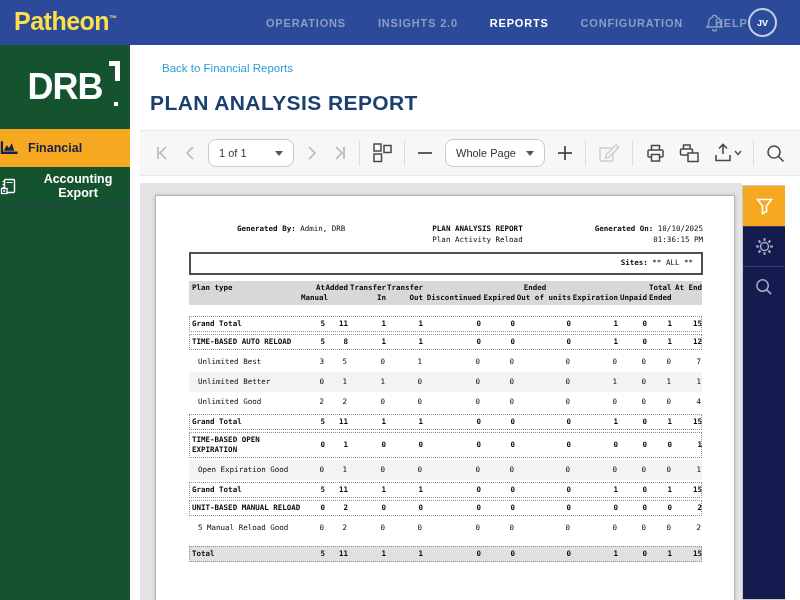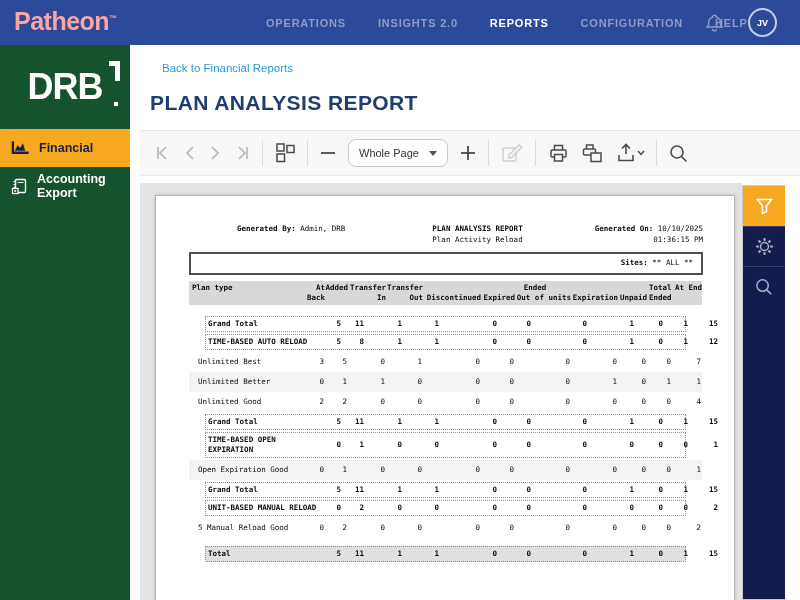--- a/index.html
+++ b/index.html
@@ -1,40 +1,40 @@
 <!DOCTYPE html>
 <html><head>
 <meta charset="utf-8">
 <style>
   * { box-sizing: border-box; margin: 0; padding: 0; }
   html, body { width: 800px; height: 600px; overflow: hidden; background: #fff;
     font-family: "Liberation Sans", sans-serif; }
 
   
   .topnav { position: absolute; left: 0; top: 0; width: 800px; height: 45px; background: #2b4a9a; }
-  .brand { position: absolute; left: 14px; top: 7px; color: #fca5a5; font-weight: bold;
+  .brand { position: absolute; left: 14px; top: 7px; color: #fde047; font-weight: bold;
     font-size: 25px; letter-spacing: -0.5px; }
   .brand sup { font-size: 8px; font-weight: bold; }
   .nav-items { position: absolute; left: 266px; top: 0; height: 45px; display: flex; align-items: center; gap: 32px; }
   .nav-item { font-size: 11px; font-weight: bold; letter-spacing: 0.8px; color: #8c9dc4; cursor: pointer; white-space: nowrap; }
   .nav-item.active { color: #ffffff; }
   .bell { position: absolute; left: 704px; top: 11px; }
   .avatar { position: absolute; left: 748px; top: 8px; width: 29px; height: 29px; border-radius: 50%;
     border: 2px solid #c3cde6; color: #fff; font-size: 9px; font-weight: bold;
     display: flex; align-items: center; justify-content: center; }
 
   
   .sidebar { position: absolute; left: 0; top: 45px; width: 130px; height: 555px; background: #14532d; }
   .drb-block { height: 84px; display: flex; align-items: center; justify-content: center; }
   .drb-text { position: relative; color: #fff; font-weight: bold; font-size: 36px; letter-spacing: -1px; }
   .drb-bracket { position: absolute; top: -5px; right: -17px; width: 11px; height: 20px;
     border-top: 5px solid #fff; border-right: 5px solid #fff; }
   .drb-reg { position: absolute; bottom: 2px; right: -15px; width: 4px; height: 4px; background: #fff; }
-  .side-item { height: 38px; display: flex; align-items: center; gap: 9px; padding-left: 11px;
-    color: #fff; font-size: 12.5px; font-weight: bold; cursor: pointer; }
+  .side-item { height: 38px; display: flex; align-items: center; gap: 9px; 
+    color: #fff; font-size: 12.5px; font-weight: bold; cursor: pointer; text-align: center; }
   .side-item.active { background: #f6a821; color: #18204e; }
   .sidebar-divider { border-bottom: 1px solid #2d3768; }
 
   
   .main { position: absolute; left: 130px; top: 45px; width: 670px; height: 555px; background: #fff; }
   .back-link { position: absolute; left: 32px; top: 17px; font-size: 11.5px; color: #2e9bd6; cursor: pointer; }
   .page-title { position: absolute; left: 20px; top: 46px; font-size: 21px; font-weight: bold;
     color: #1c3e70; letter-spacing: 0.4px; }
 
   
@@ -79,21 +79,21 @@
   .th.plan { text-align: left; padding-left: 3px; }
   .th.total-ended { text-align: left; padding-left: 2px; }
   .ended-group { grid-column: 6 / span 5; }
   .ended-title { text-align: center; }
   .ended-sub { display: grid; grid-template-columns: 58px 34px 56px 47px 29px; }
   .ended-sub .th { white-space: nowrap; }
 
   .dr { padding: 2px 0; align-items: center; line-height: 10px; }
   .dr .plan { text-align: left; padding-left: 2px; }
   .dr .num { text-align: right; padding-right: 1px; }
-  .row-grand, .row-category, .row-total { border: 1px dotted #8f8f8f; font-weight: bold; margin: 2px 16px; }
+  .row-grand, .row-category, .row-total { border: 1px dotted #8f8f8f; font-weight: bold; margin: 2px 0; }
   .row-detail { padding: 5px 0; }
   .row-detail .plan { padding-left: 9px; }
   .row-detail.shaded { background: #f3f3f3; }
   .row-total { background: #e0e0e0; }
   .gap-before { margin-top: 8px; }
 
   
   .side-tools { position: absolute; left: 612px; top: 140px; width: 43px; height: 415px;
     background: #141c4f; border: 1px solid #c9c9c9; border-right: none; }
   .tool-btn { width: 100%; height: 40px; display: flex; align-items: center; justify-content: center; cursor: pointer; }
@@ -164,20 +164,24 @@
     <div class="tb-btn">
       <svg width="18" height="18" viewBox="0 0 18 18" fill="none" stroke="#b9b9b9" stroke-width="1.7">
         <path d="M12 3 L6 9 L12 15"></path>
           <line x1="4" y1="3" x2="4" y2="15"></line>
       </svg>
     </div>
     <div class="tb-btn">
       <svg width="14" height="18" viewBox="0 0 14 18" fill="none" stroke="#b9b9b9" stroke-width="1.7">
         <path d="M10 3 L4 9 L10 15"></path>
       </svg>
+    </div>
+    <div class="dropdown dd-page">
+      <span>1 of 1</span>
+      <span class="caret"></span>
     </div>
     <div class="tb-btn">
       <svg width="14" height="18" viewBox="0 0 14 18" fill="none" stroke="#b9b9b9" stroke-width="1.7">
         <path d="M4 3 L10 9 L4 15"></path>
       </svg>
     </div>
     <div class="tb-btn">
       <svg width="18" height="18" viewBox="0 0 18 18" fill="none" stroke="#b9b9b9" stroke-width="1.7">
         <path d="M6 3 L12 9 L6 15"></path>
           <line x1="14" y1="3" x2="14" y2="15"></line>
@@ -271,21 +275,21 @@
           <div class="sites-line1">
             <span class="b">Sites:</span>
             <span>** ALL **</span>
           </div>
         </div>
 
         <div class="rtable">
           <div class="grid-row thead">
             <div class="th plan">Plan type</div>
             <div class="th">At
-Back</div>
+Manual</div>
             <div class="th">Added</div>
             <div class="th">Transfer
 In</div>
             <div class="th">Transfer
 Out</div>
             <div class="ended-group">
               <div class="ended-title">Ended</div>
               <div class="ended-sub">
                 <div class="th">Discontinued</div>
                 <div class="th">Expired</div>

